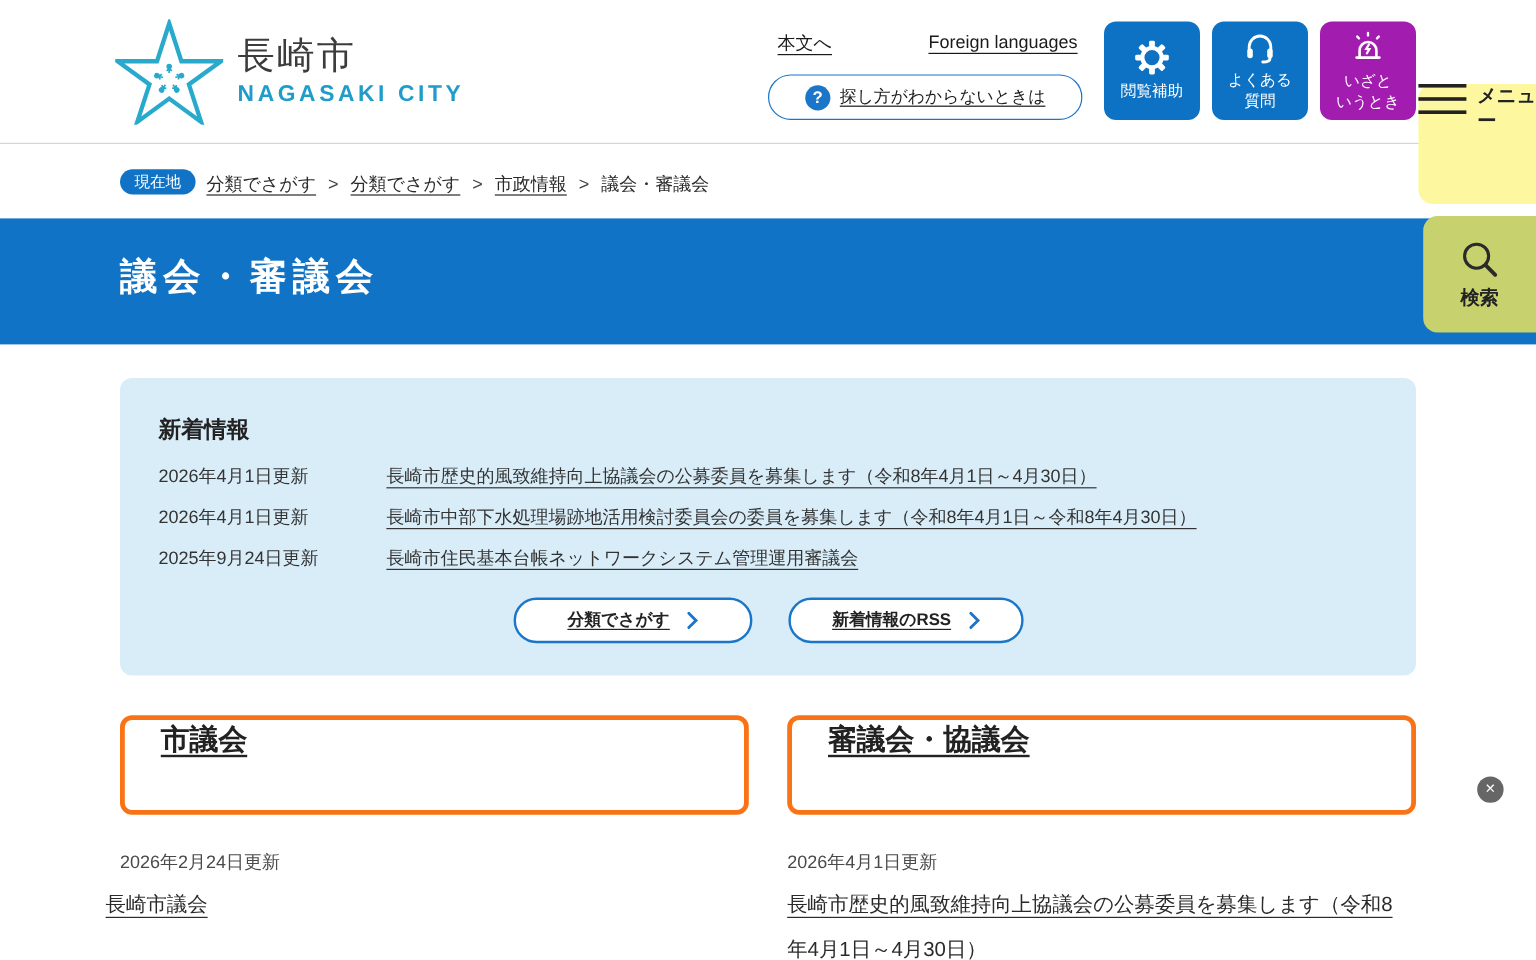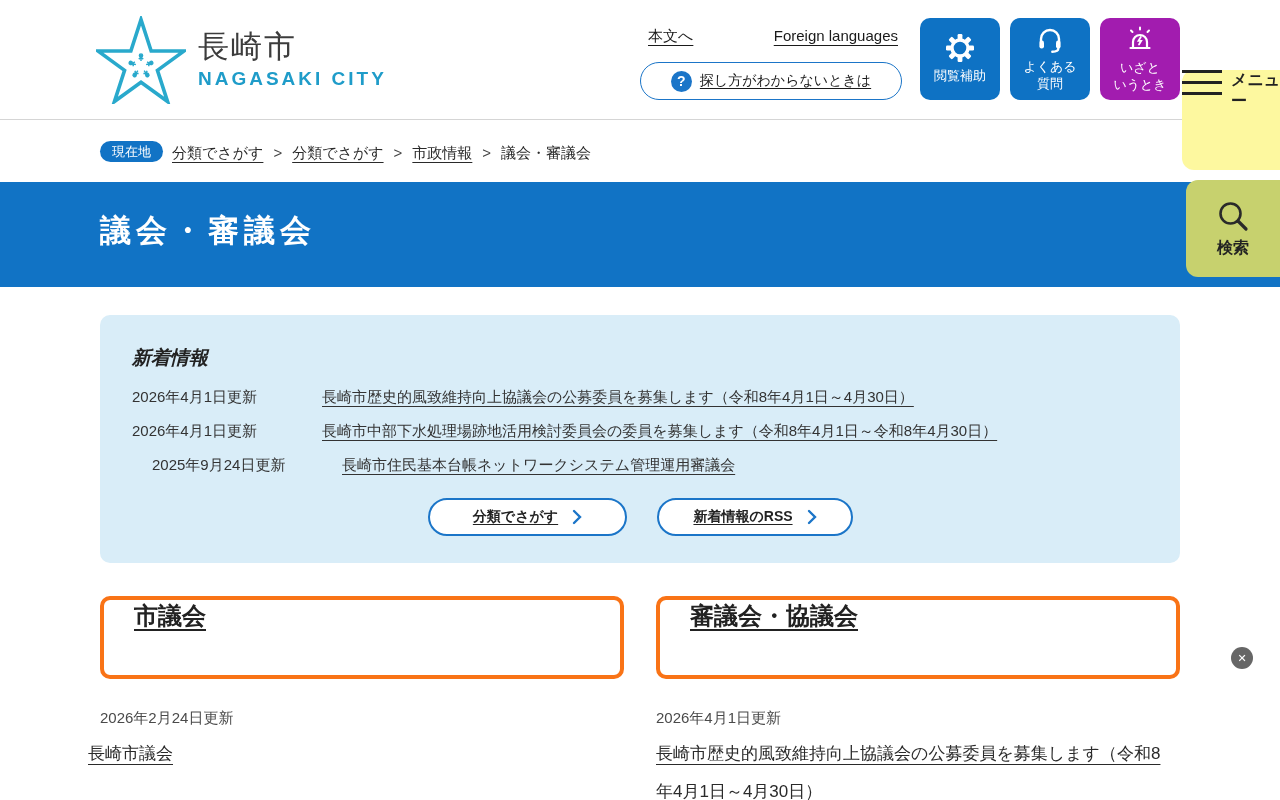--- a/index.html
+++ b/index.html
@@ -44,25 +44,25 @@
   .crumbs{position:absolute;left:172px;top:144px;font-size:15px;color:#2a2a2a;font-weight:500;}
   .crumbs a{color:#2a2a2a;text-decoration:underline;text-underline-offset:4px;cursor:pointer;}
   .crumbs .sep{margin:0 10px;color:#444;}
 
   
   .banner{position:absolute;left:0;top:182px;width:1280px;height:105px;background:#1173c5;}
   .banner h1{position:absolute;left:100px;top:28px;margin:0;color:#fff;font-size:31px;letter-spacing:5px;font-weight:bold;}
 
   
   .news{position:absolute;left:100px;top:315px;width:1080px;height:248px;background:#d9edf8;border-radius:10px;}
-  .news h2{position:absolute;left:32px;top:30px;margin:0;font-size:19px;color:#222;font-weight:bold;font-style:italic;}
+  .news h2{position:absolute;left:32px;top:30px;margin:0;font-size:19px;color:#222;font-weight:bold;}
   .news-row{position:absolute;left:32px;width:1020px;display:flex;font-size:15px;}
   .news-row .date{width:190px;color:#333;flex:none;}
   .news-row a{color:#333;text-decoration:underline;text-underline-offset:4px;font-weight:500;cursor:pointer;}
-  #news-row-0{top:73px;} #news-row-1{top:107px;} #news-row-2{top:141px;margin-left:20px;}
+  #news-row-0{top:73px;} #news-row-1{top:107px;} #news-row-2{top:141px;}
   .news-pill{position:absolute;top:183px;height:38px;background:#fff;border:2px solid #1b75c8;border-radius:21px;
     display:flex;align-items:center;justify-content:center;gap:14px;cursor:pointer;box-sizing:border-box;}
   #news-pill-0{left:328px;width:199px;}
   #news-pill-1{left:557px;width:196px;}
   .news-pill .lbl{font-size:14px;font-weight:bold;color:#222;text-decoration:underline;text-underline-offset:3px;}
 
   
   .card{position:absolute;top:596px;width:524px;height:83px;background:#fff;border:4px solid #f97316;border-radius:10px;
     box-sizing:border-box;display:flex;align-items:flex-start;cursor:pointer;}
   #card-0{left:100px;} #card-1{left:656px;}

